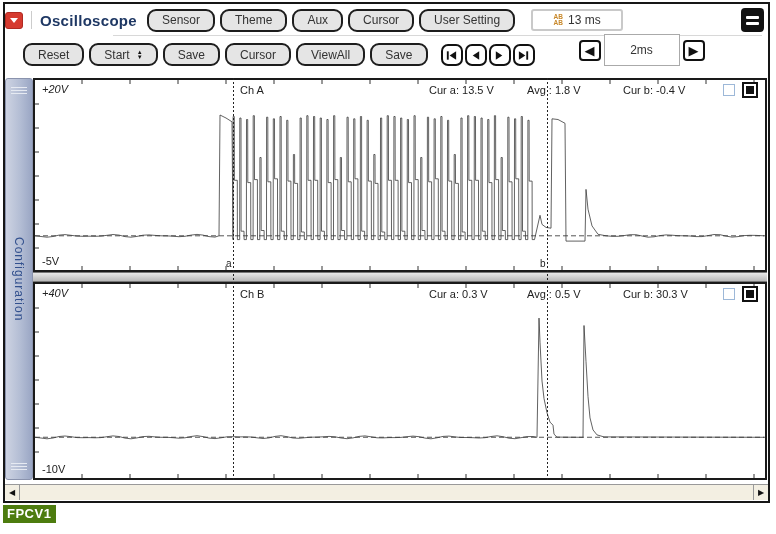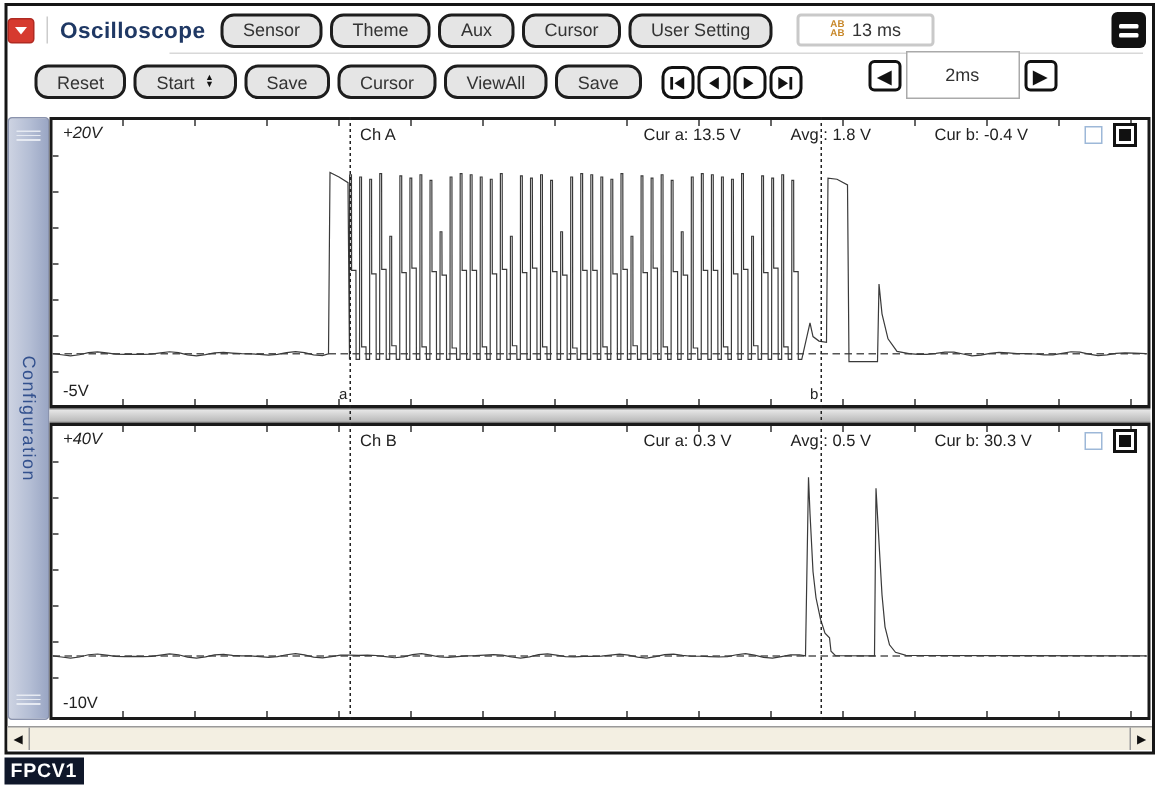--- a/index.html
+++ b/index.html
@@ -81,21 +81,21 @@
                  background:repeating-linear-gradient(180deg,#222 0 2px,transparent 2px 4px); cursor:col-resize; }
   .cursor-tag { position:absolute; top:192px; font-size:10px; color:#222; }
 
   
   .hscroll { position:absolute; left:0; top:480px; width:763px; height:16px; background:#f3efe2;
              border-top:1px solid #999; display:flex; align-items:center; }
   .hs-arrow { width:14px; height:100%; display:flex; align-items:center; justify-content:center;
               font-size:8px; color:#111; cursor:pointer; }
   .hs-sep { width:1px; height:100%; background:#999; }
   .hs-track { flex:1; height:100%; cursor:pointer; }
-  .status-label { position:absolute; left:3px; top:505px; background:#0f172a; color:#fff;
+  .status-label { position:absolute; left:3px; top:505px; background:#4d7c0f; color:#fff;
                   font-size:13px; font-weight:bold; padding:1px 5px 2px 4px; letter-spacing:.5px; }
 </style>
 </head>
 <body>
 
 <div class="window">
 
   <div class="row1">
     <div class="red-btn">
       <span class="caret-down"></span>

